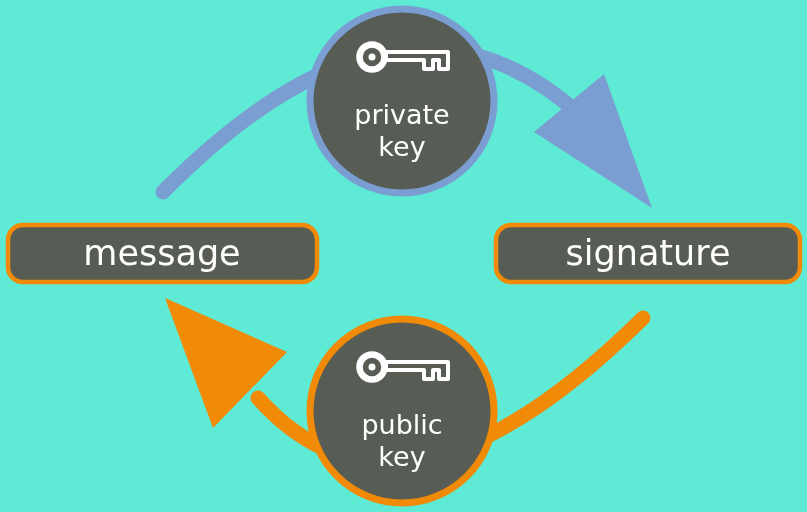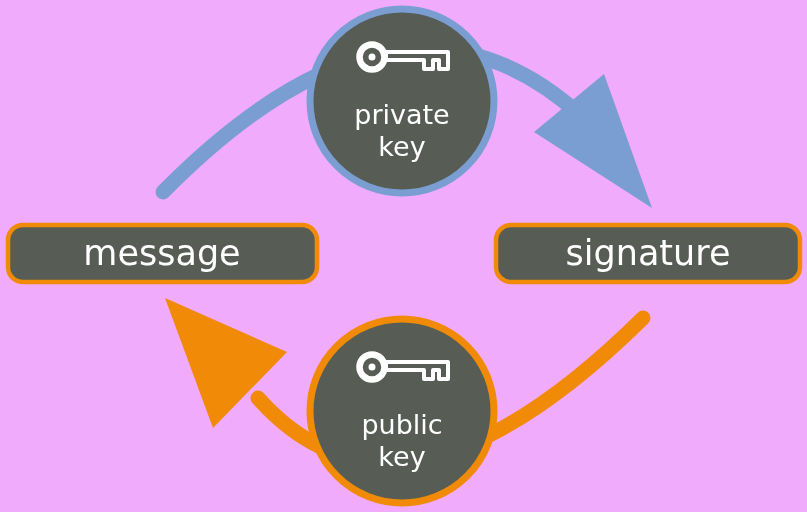--- a/index.html
+++ b/index.html
@@ -5,21 +5,21 @@
   html, body {
     margin: 0;
     padding: 0;
     background: #ffffff;
     font-family: "DejaVu Sans", "Liberation Sans", sans-serif;
   }
   .canvas {
     position: relative;
     width: 807px;
     height: 512px;
-    background: #f0abfc;
+    background: #5eead4;
     overflow: hidden;
   }
   svg text {
     font-family: "DejaVu Sans", "Liberation Sans", sans-serif;
   }
   .node-label {
     font-size: 35px;
   }
   .circle-label {
     font-size: 27px;

